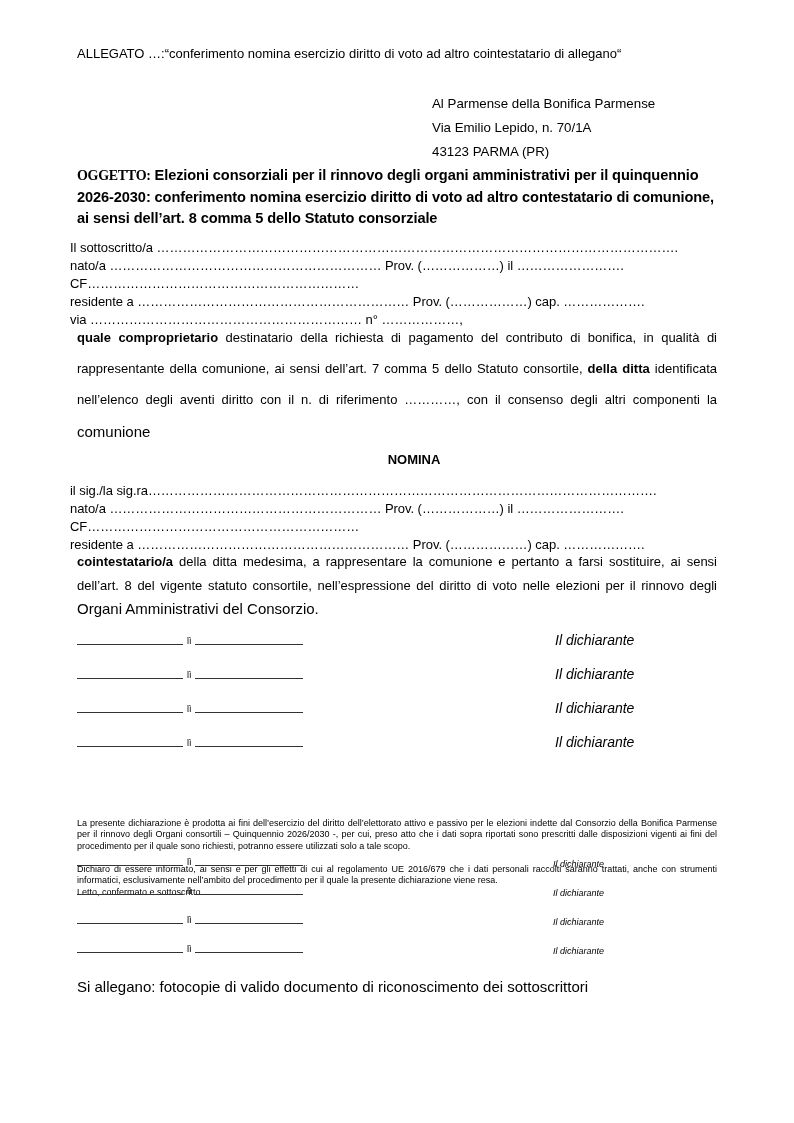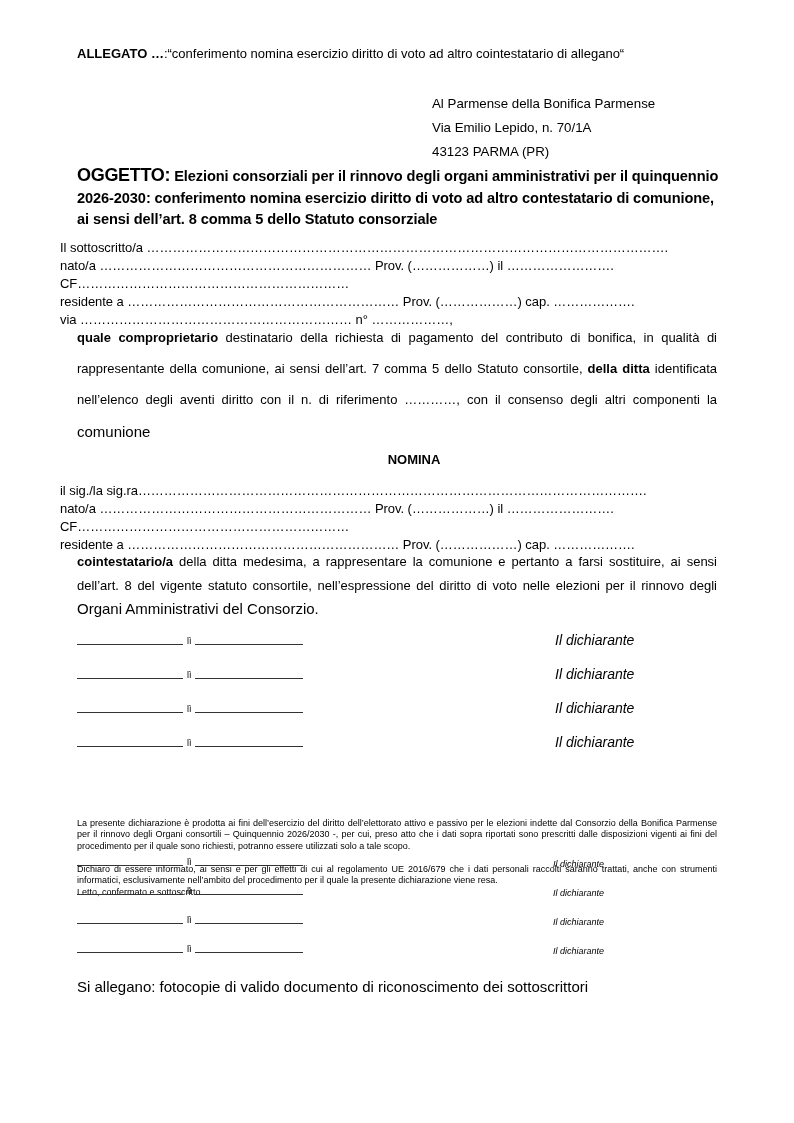--- a/index.html
+++ b/index.html
@@ -2,25 +2,25 @@
 <html><head>
   <meta charset="utf-8">
   <style>
     html, body { margin: 0; padding: 0; background: #ffffff; }
     body {
       width: 794px; height: 1123px; position: relative; overflow: hidden;
       font-family: "Liberation Sans", sans-serif; color: #000;
     }
     .abs { position: absolute; }
     .attachment-line { left: 77px; top: 46px; font-size: 13px; white-space: nowrap; }
-    .attachment-line b { font-weight: bold; }
+    .attachment-line b { font-weight: normal; }
     .recipient { left: 432px; font-size: 13.3px; white-space: nowrap; }
     .subject { left: 77px; top: 165px; width: 650px; font-size: 14.6px; font-weight: bold; line-height: 21.5px; letter-spacing: -0.1px; }
-    .subject .subj-label { font-family: Liberation Sans, sans-serif; font-size: 18px; font-weight: bold; letter-spacing: -0.3px; }
-    .field-line { left: 60px; font-size: 13px; white-space: nowrap; letter-spacing: -0.05px; }
+    .subject .subj-label { font-family: Liberation Serif, serif; font-size: 14px; font-weight: bold; letter-spacing: -0.3px; }
+    .field-line { left: 70px; font-size: 13px; white-space: nowrap; letter-spacing: -0.05px; }
     .just { left: 77px; width: 640px; font-size: 13px; text-align: justify; text-align-last: justify; white-space: nowrap; }
     .plain { left: 77px; font-size: 15px; white-space: nowrap; }
     .nomina { left: 0; width: 794px; text-align: center; font-weight: bold; font-size: 13px; top: 452px; margin-left: 17px; }
     .sig-row { left: 77px; width: 600px; height: 18px; }
     .sig-row .line { position: absolute; bottom: 3px; height: 0; border-bottom: 1px solid #333; }
     .sig-row .li { position: absolute; font-size: 9px; bottom: 2px; }
     .sig-row .dich { position: absolute; left: 478px; bottom: 0; font-style: italic; font-size: 14px; white-space: nowrap; }
     .small-sig .dich { font-size: 9px; left: 476px; }
     .small-sig .li { font-size: 9.5px; }
     .small-para { left: 77px; width: 640px; font-size: 9px; line-height: 11.3px; text-align: justify; margin-top: 47px; }

